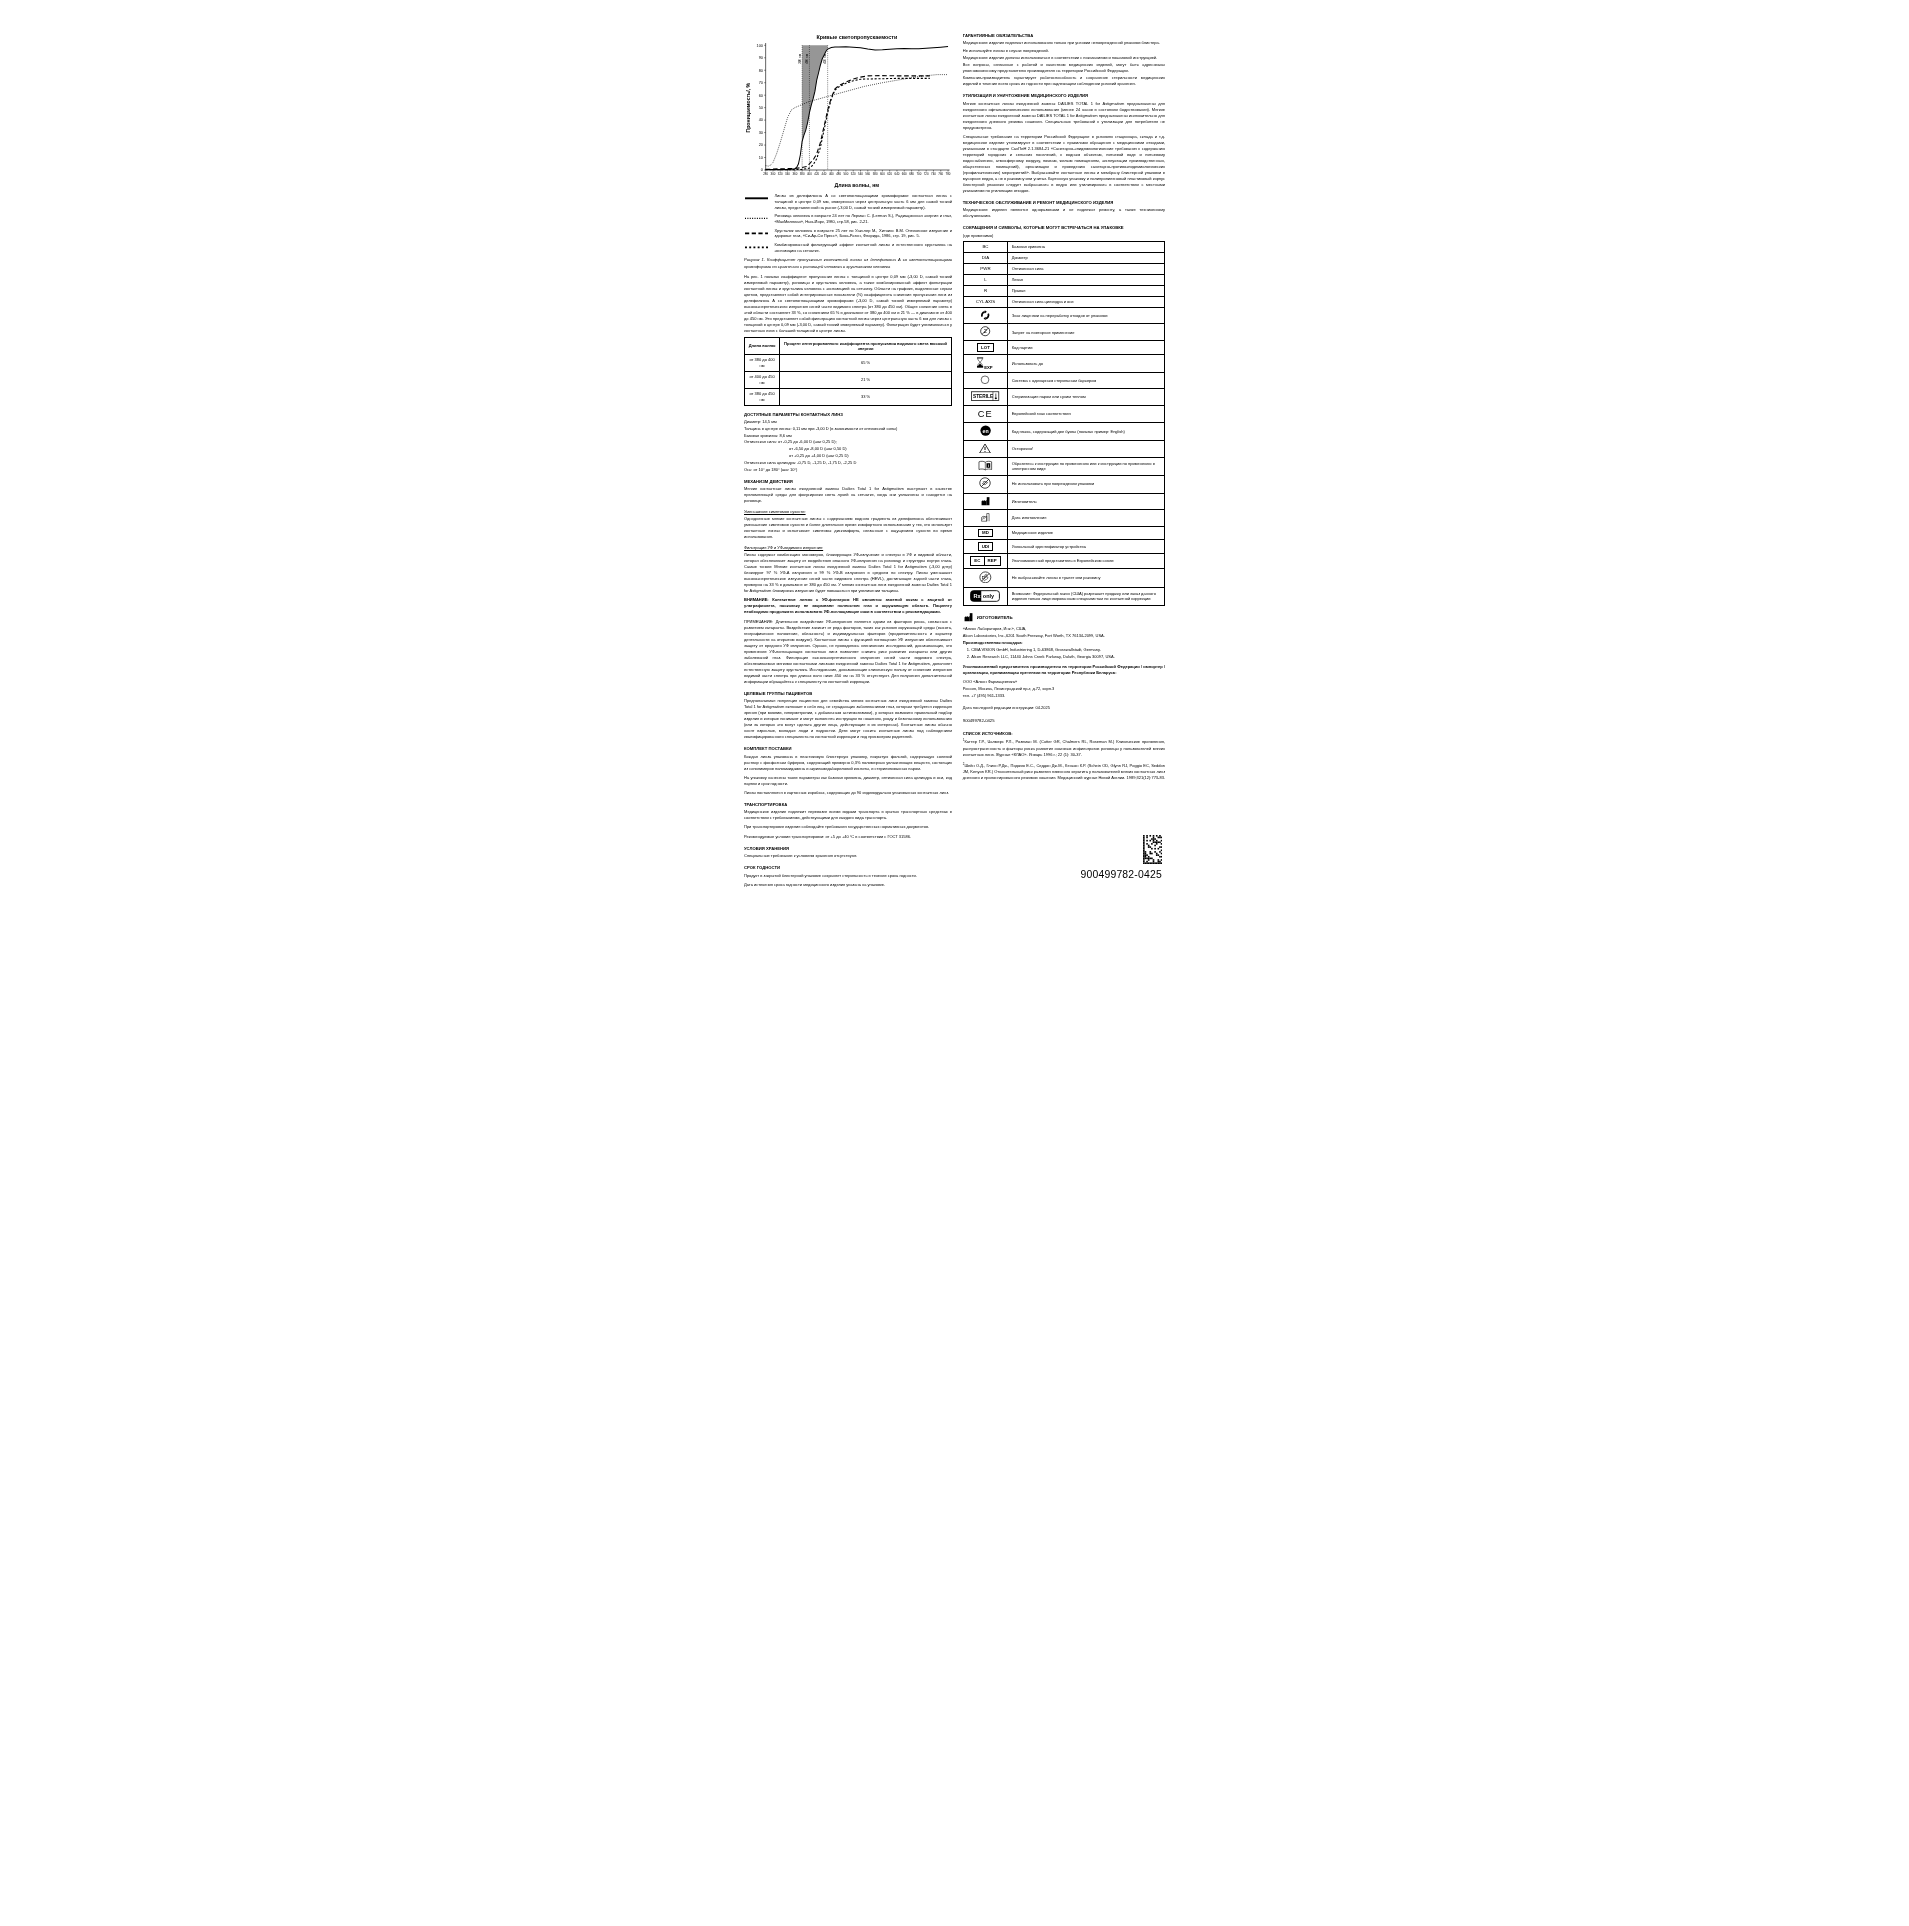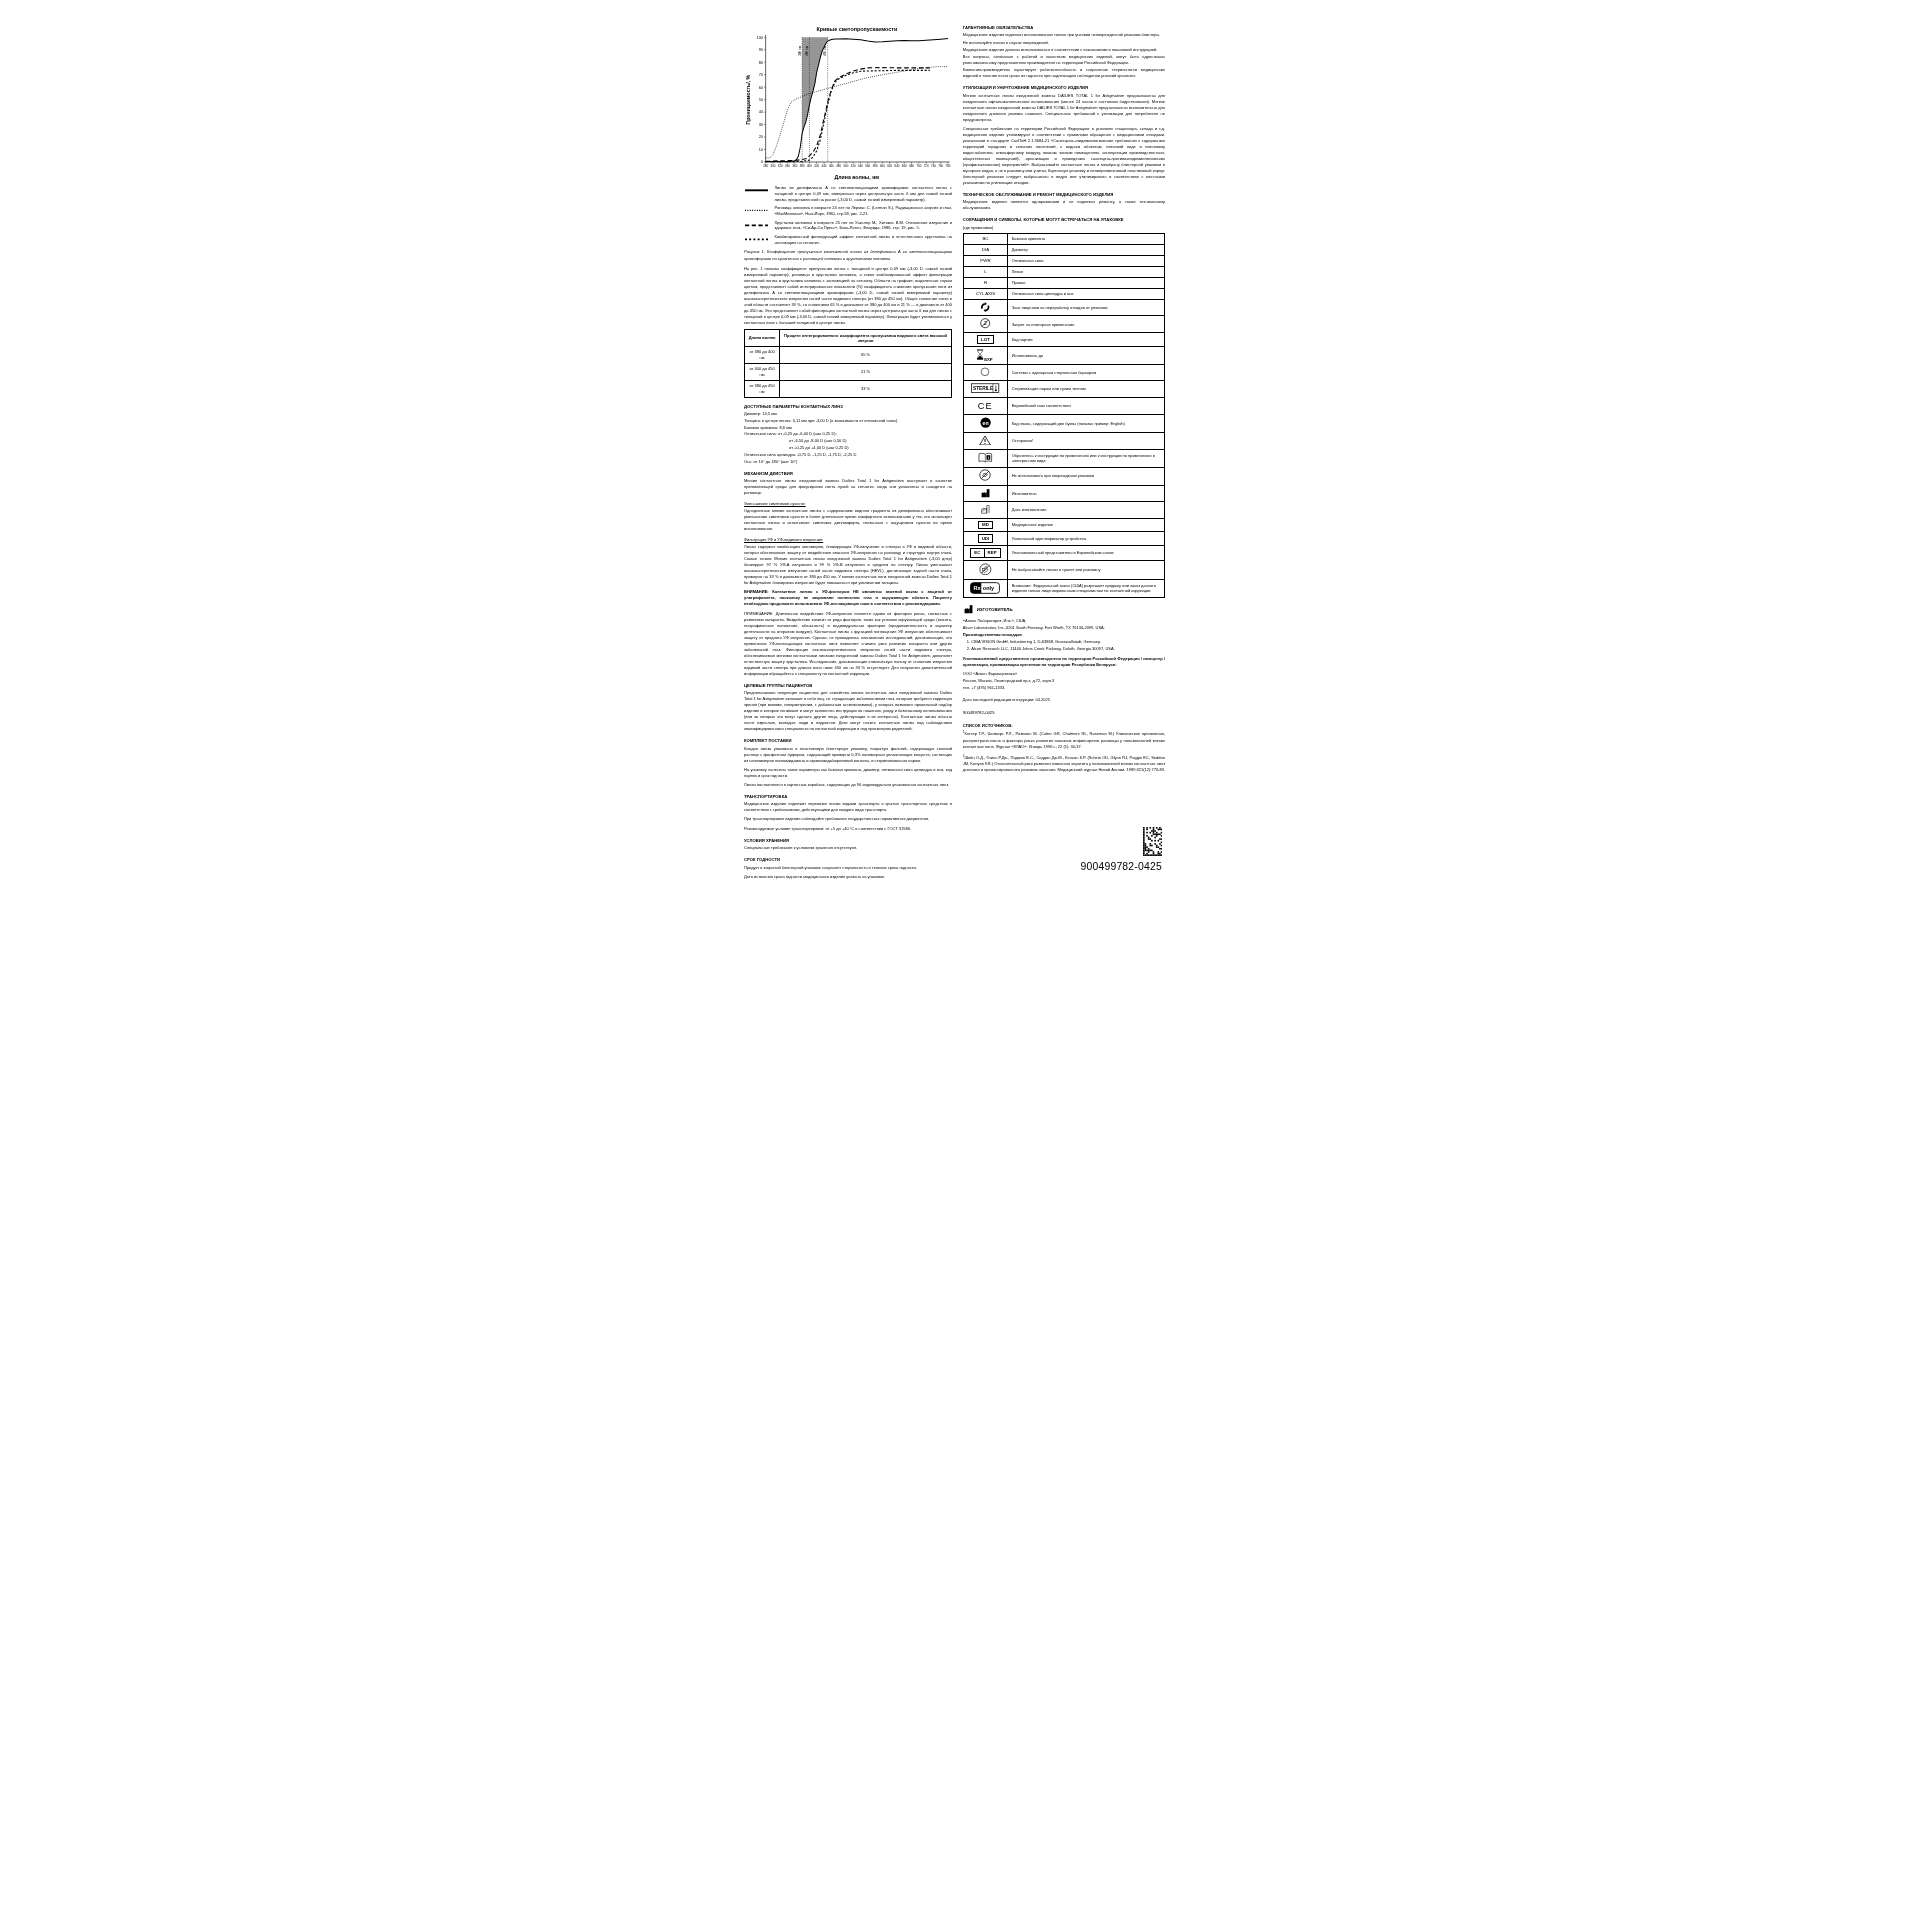--- a/index.html
+++ b/index.html
@@ -1,16 +1,16 @@
 <!DOCTYPE html>
 <html lang="ru" style="font-size:6.2px"><head>
 <meta charset="utf-8">
 <style>
   html,body{margin:0;padding:0;background:#fff;color:#000;font-family:"Liberation Sans",sans-serif;}
-  .page{width:478px;min-height:676px;margin:0 auto;box-sizing:border-box;padding:25px 28.5px 15.4px;display:flex;gap:10.8px;background:#fff;}
+  .page{width:478px;min-height:676px;margin:8px auto;box-sizing:border-box;padding:25px 28.5px 15.4px;display:flex;gap:10.8px;background:#fff;}
   .col{box-sizing:border-box;}
   .col-left{flex:0 0 208px;width:208px;}
   .col-right{flex:1;min-width:0;}
   p{margin:0 0 3.1px;font-size:4px;line-height:1.5;text-align:justify;}
   p.tight{margin:0 0 1.2px;}
   h3{font-size:4.2px;font-weight:bold;margin:6.2px 0 1.9px;line-height:1.3;}
   h3.first{margin-top:0;}
   .caption{font-style:italic;font-size:4.1px;margin:3.9px 0 4.6px;}
   .subhead{text-decoration:underline;margin:4.6px 0 1.5px;font-size:4px;}
   .boldp{font-weight:bold;}

